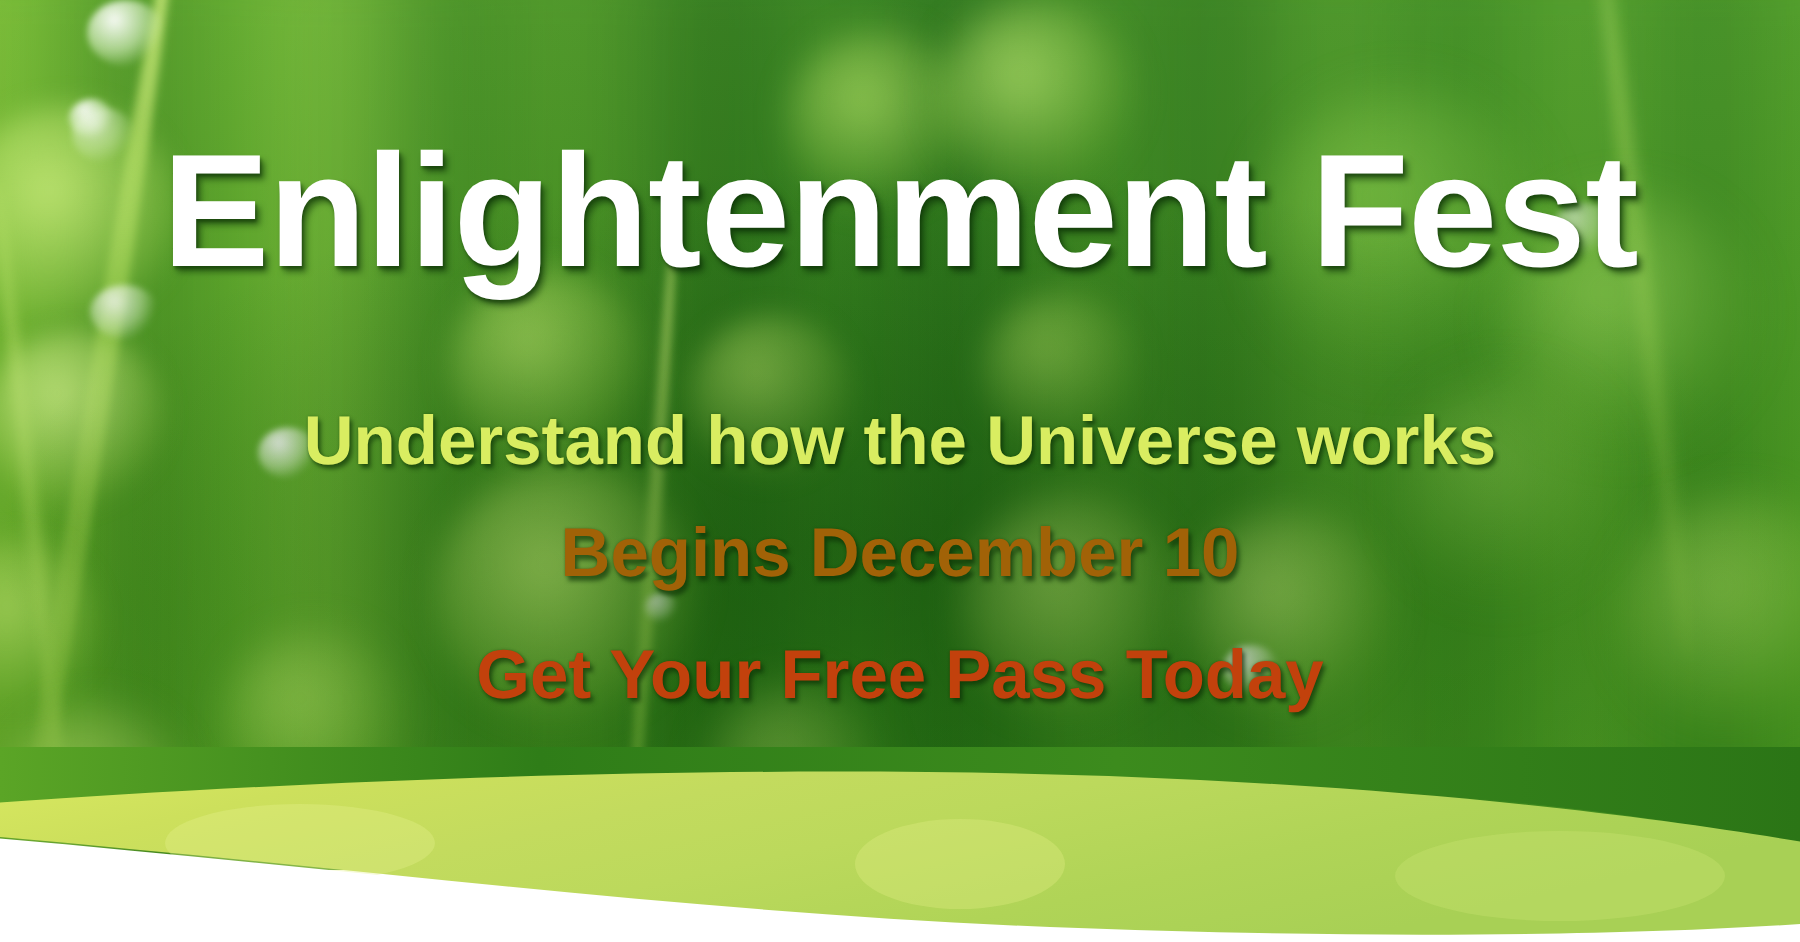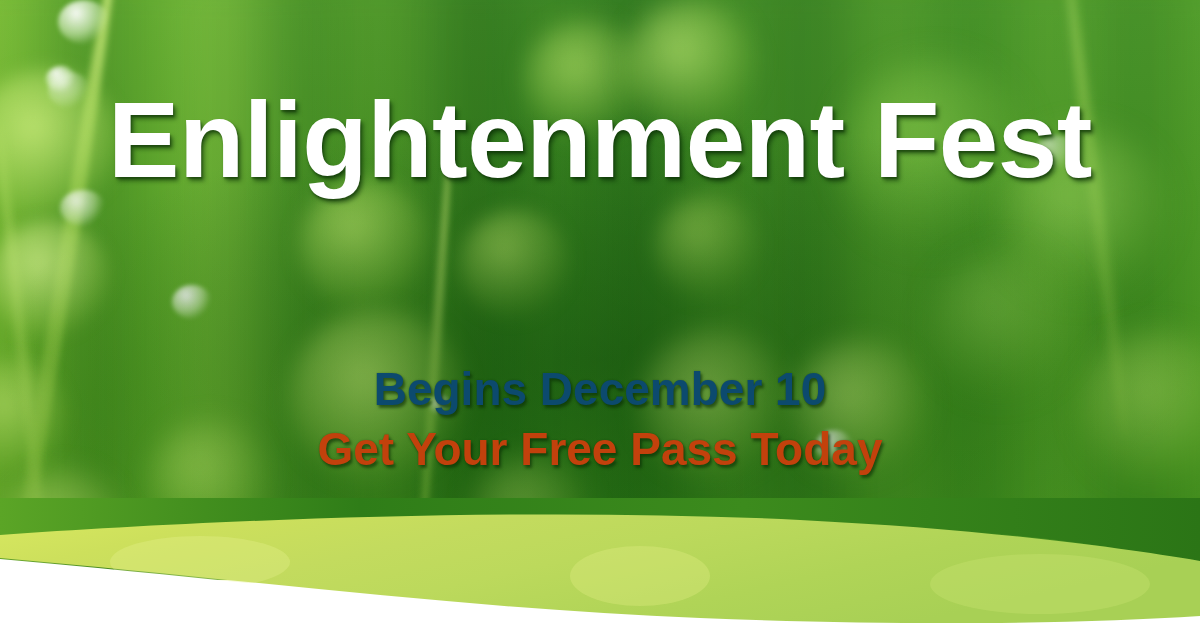--- a/index.html
+++ b/index.html
@@ -162,21 +162,21 @@
     position: absolute;
     left: 0;
     width: 1200px;
     font-size: 46px;
     font-weight: bold;
     line-height: 1.1;
     white-space: nowrap;
   }
   .sub-1 { top: 268px; color: #d9ed61;
     text-shadow: 2px 3px 3px rgba(10,45,5,.60), 0 0 2px rgba(10,45,5,.35); }
-  .sub-2 { top: 364px; color: #0c4a6e;
+  .sub-2 { top: 343px; color: #a16207;
     text-shadow: 2px 3px 3px rgba(10,45,5,.60), 0 0 2px rgba(10,45,5,.35); }
   .sub-3 { top: 424px; color: #c2410c;
     text-shadow: 2px 3px 3px rgba(10,45,5,.60), 0 0 2px rgba(10,45,5,.35); }
 </style>
 </head>
 <body>
 
 <div class="banner">
 
   <div class="photo">
@@ -247,19 +247,20 @@
     <ellipse cx="200" cy="64" rx="90" ry="26" fill="#e6f08c" opacity="0.35"></ellipse>
     <ellipse cx="640" cy="78" rx="70" ry="30" fill="#e2ef84" opacity="0.35"></ellipse>
     <ellipse cx="1040" cy="86" rx="110" ry="30" fill="#d2e778" opacity="0.30"></ellipse>
 
     <path d="M0,61 C250,83 470,112 700,121 C900,129 1080,127 1200,119 L1200,130 L0,130 Z" fill="#ffffff"></path>
   </svg>
 
   <div class="content">
     <div class="title">Enlightenment Fest</div>
 
+    <div class="subline sub-1">Understand how the Universe works</div>
 
     <div class="subline sub-2">Begins December 10</div>
 
     <div class="subline sub-3">Get Your Free Pass Today</div>
   </div>
 
 </div>
 
 </body></html>

